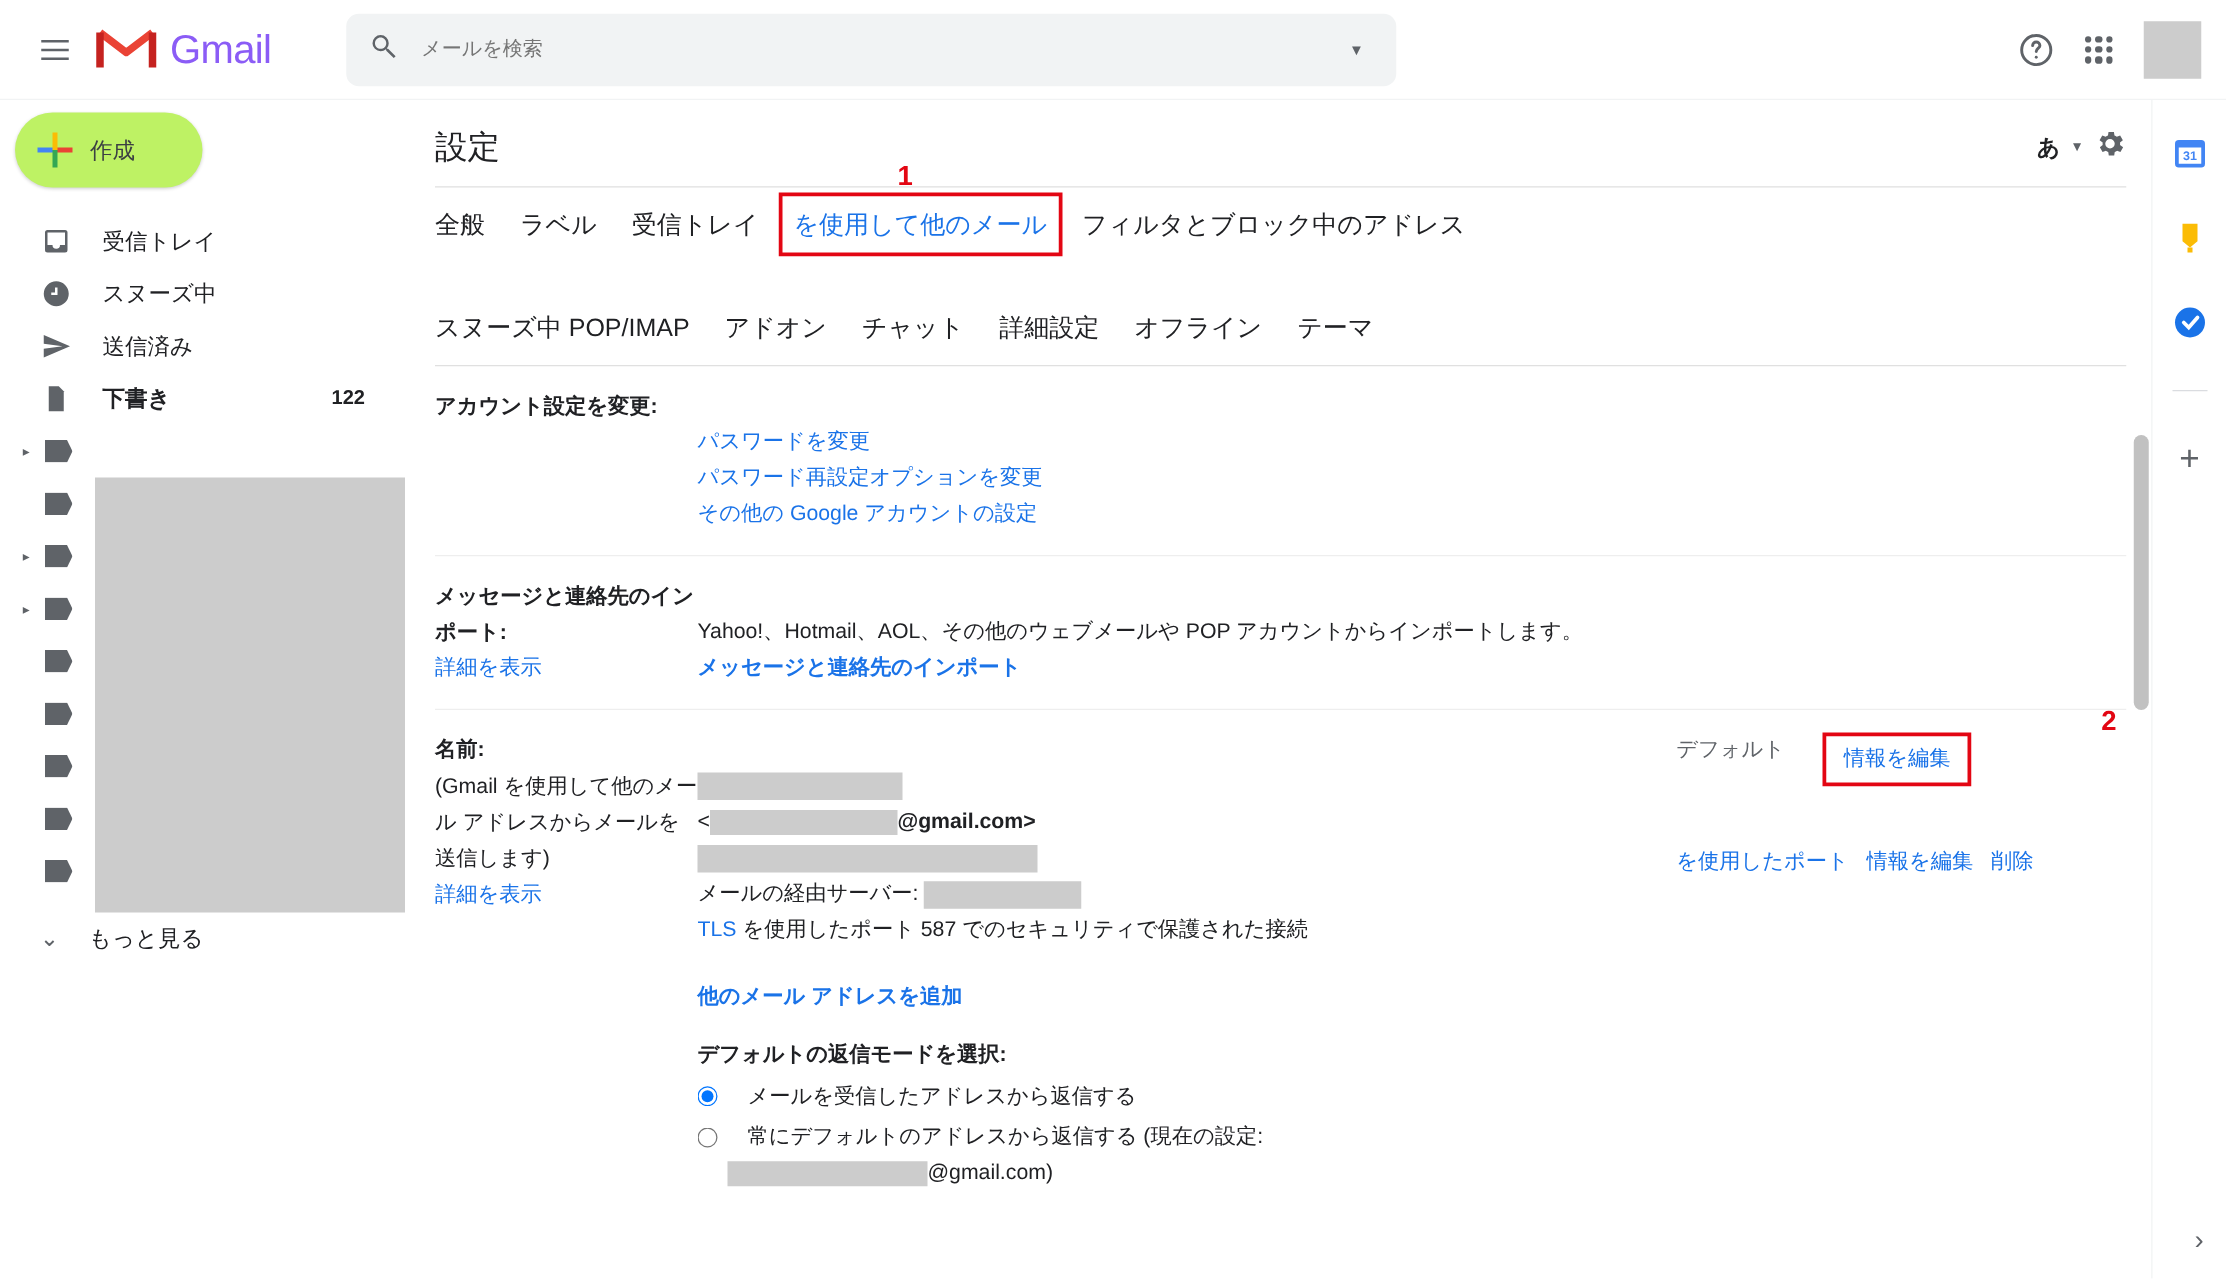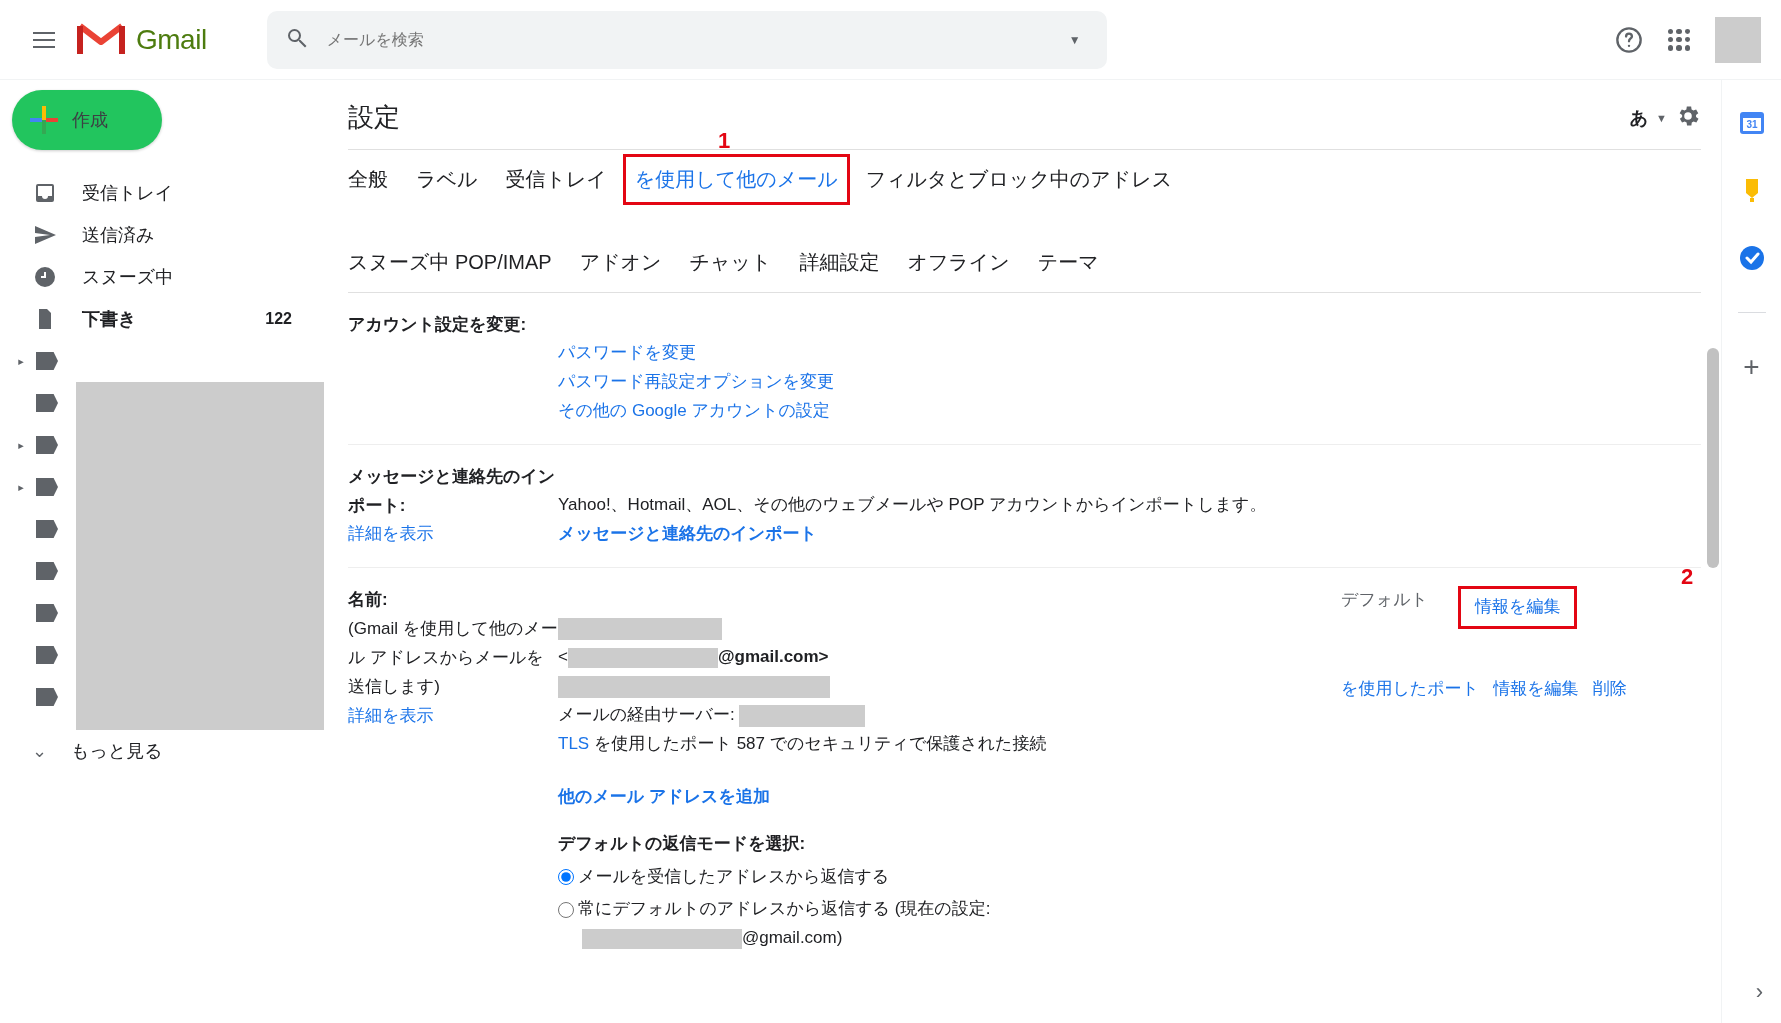--- a/index.html
+++ b/index.html
@@ -7,37 +7,37 @@
     a.linkblue { color: #1a73e8; text-decoration: none; cursor: pointer; }
 
     
     .header { display: flex; align-items: center; height: 80px; padding: 0 20px; border-bottom: 1px solid #f1f3f4; }
     .menu-btn { width: 48px; height: 48px; display:flex; align-items:center; justify-content:center; cursor:pointer; border-radius:50%; }
     .hamburger { width:22px; height:2px; background:#5f6368; position:relative; }
     .hamburger::before, .hamburger::after { content:''; position:absolute; left:0; width:22px; height:2px; background:#5f6368; }
     .hamburger::before { top:-7px; } .hamburger::after { top:7px; }
     .logo-wrap { display:flex; align-items:center; margin-left:8px; margin-right:60px; }
     .logo-m { font-size:36px; font-weight:bold; display:inline-block; position:relative; width:50px; height:40px; }
-    .product-name { font-size:28px; color:#4d7c0f; margin-left:10px; letter-spacing:-0.5px; }
+    .product-name { font-size:32px; color:#8b5cf6; margin-left:10px; letter-spacing:-0.5px; }
     .search-bar { flex:0 0 840px; height:58px; background:#f1f3f4; border-radius:10px; display:flex; align-items:center; padding:0 18px; }
     .search-icon svg { width:24px; height:24px; fill:#5f6368; }
     .search-input { border:none; background:transparent; font-size:16px; color:#5f6368; margin-left:18px; flex:1; outline:none; }
     .search-caret { color:#5f6368; font-size:12px; padding:8px; cursor:pointer; }
     .header-right { margin-left:auto; display:flex; align-items:center; gap:22px; }
     .header-icon { width:28px; height:28px; display:flex; align-items:center; justify-content:center; cursor:pointer; color:#5f6368; }
     .grid-apps { width:22px; height:22px; display:grid; grid-template-columns:repeat(3,1fr); grid-template-rows:repeat(3,1fr); gap:3px; }
     .grid-apps span { background:#5f6368; border-radius:50%; }
     .avatar { width:46px; height:46px; background:#ccc; cursor:pointer; }
 
     
     .content-wrap { display:flex; height:calc(100vh - 80px); }
 
     
     .sidebar { width:320px; padding-top:10px; display:flex; flex-direction:column; }
-    .compose-btn { width:150px; height:60px; margin-left:12px; border-radius:34px; box-shadow:0 1px 3px rgba(0,0,0,0.2); display:flex; align-items:center; padding-left:18px; cursor:pointer; background:#22c55e;text-align:center; }
+    .compose-btn { width:150px; height:60px; margin-left:12px; border-radius:34px; box-shadow:0 1px 3px rgba(0,0,0,0.2); display:flex; align-items:center; padding-left:18px; cursor:pointer; background:#bef264;text-align:center; }
     .plus-icon { position:relative; width:28px; height:28px; margin-right:14px; }
     .plus-h { position:absolute; top:12px; left:0; width:28px; height:4px; }
     .plus-h .l { position:absolute; left:0; width:14px; height:4px; background:#4285F4; }
     .plus-h .r { position:absolute; right:0; width:14px; height:4px; background:#EA4335; }
     .plus-v { position:absolute; left:12px; top:0; width:4px; height:28px; }
     .plus-v .t { position:absolute; top:0; width:4px; height:14px; background:#FBBC05; }
     .plus-v .b { position:absolute; bottom:0; width:4px; height:14px; background:#34A853; }
     .compose-label { font-size:18px; color:#3c4043; }
     .nav { margin-top:22px; }
     .nav-item { display:flex; align-items:center; height:42px; padding-left:32px; cursor:pointer; border-radius:0 22px 22px 0; color:#202124; font-size:18px; }
@@ -71,21 +71,21 @@
 
     .section { display:flex; padding:18px 0; border-bottom:1px solid #eee; font-size:17px; line-height:1.7; }
     .section .left { width:210px; font-weight:bold; }
     .section .left .sub { font-weight:normal; }
     .section .left a { display:block; font-weight:normal; }
     .section .mid { flex:1;margin-top:28px; }
     .section .right { width:360px; text-align:left; }
     .bold { font-weight:bold; }
     .redacted { display:inline-block; background:#ccc; vertical-align:middle; }
     .redbox2 { border:3px solid #e30613; display:inline-block; padding:4px 14px; }
-    .radio-row { display:flex; align-items:center; gap:4px; margin-top:4px; }
+    .radio-row { display:flex; align-items:center; gap:24px; margin-top:4px; }
     .radio-row input { width:16px; height:16px; }
 
     .scrollbar-fake { position:absolute; right:2px; top:268px; width:12px; height:220px; background:#c1c1c1; border-radius:6px; }
 
     
     .mini-side { width:60px; border-left:1px solid #f1f3f4; display:flex; flex-direction:column; align-items:center; padding-top:28px; gap:40px; position:relative; }
     .mini-icon { width:28px; height:28px; cursor:pointer; }
     .mini-divider { width:28px; height:1px; background:#dadce0; }
     .mini-chevron { position:absolute; bottom:18px; right:18px; color:#5f6368; font-size:22px; cursor:pointer; }
 
@@ -163,32 +163,32 @@
         <span class="nicon">
             <svg viewBox="0 0 24 24">
               <path d="M19 3H5a2 2 0 00-2 2v14a2 2 0 002 2h14a2 2 0 002-2V5a2 2 0 00-2-2zm0 12h-4a3 3 0 01-6 0H5V5h14v10z"></path>
             </svg>
           </span>
         <span>受信トレイ</span>
       </div>
       <div class="nav-item">
         <span class="nicon">
             <svg viewBox="0 0 24 24">
+              <path d="M12 2a10 10 0 100 20 10 10 0 000-20zm1 11h-5v-2h3V7h2v6z"></path>
+            </svg>
+          </span>
+        <span>スヌーズ中</span>
+      </div>
+      <div class="nav-item">
+        <span class="nicon">
+            <svg viewBox="0 0 24 24">
               <path d="M2 21l21-9L2 3v7l15 2-15 2v7z"></path>
             </svg>
           </span>
         <span>送信済み</span>
-      </div>
-      <div class="nav-item">
-        <span class="nicon">
-            <svg viewBox="0 0 24 24">
-              <path d="M12 2a10 10 0 100 20 10 10 0 000-20zm1 11h-5v-2h3V7h2v6z"></path>
-            </svg>
-          </span>
-        <span>スヌーズ中</span>
       </div>
       <div class="nav-item bold">
         <span class="nicon">
             <svg viewBox="0 0 24 24">
               <path d="M6 2h8l4 4v16H6z"></path>
             </svg>
           </span>
         <span>下書き</span>
         <span class="count">122</span>
       </div>

